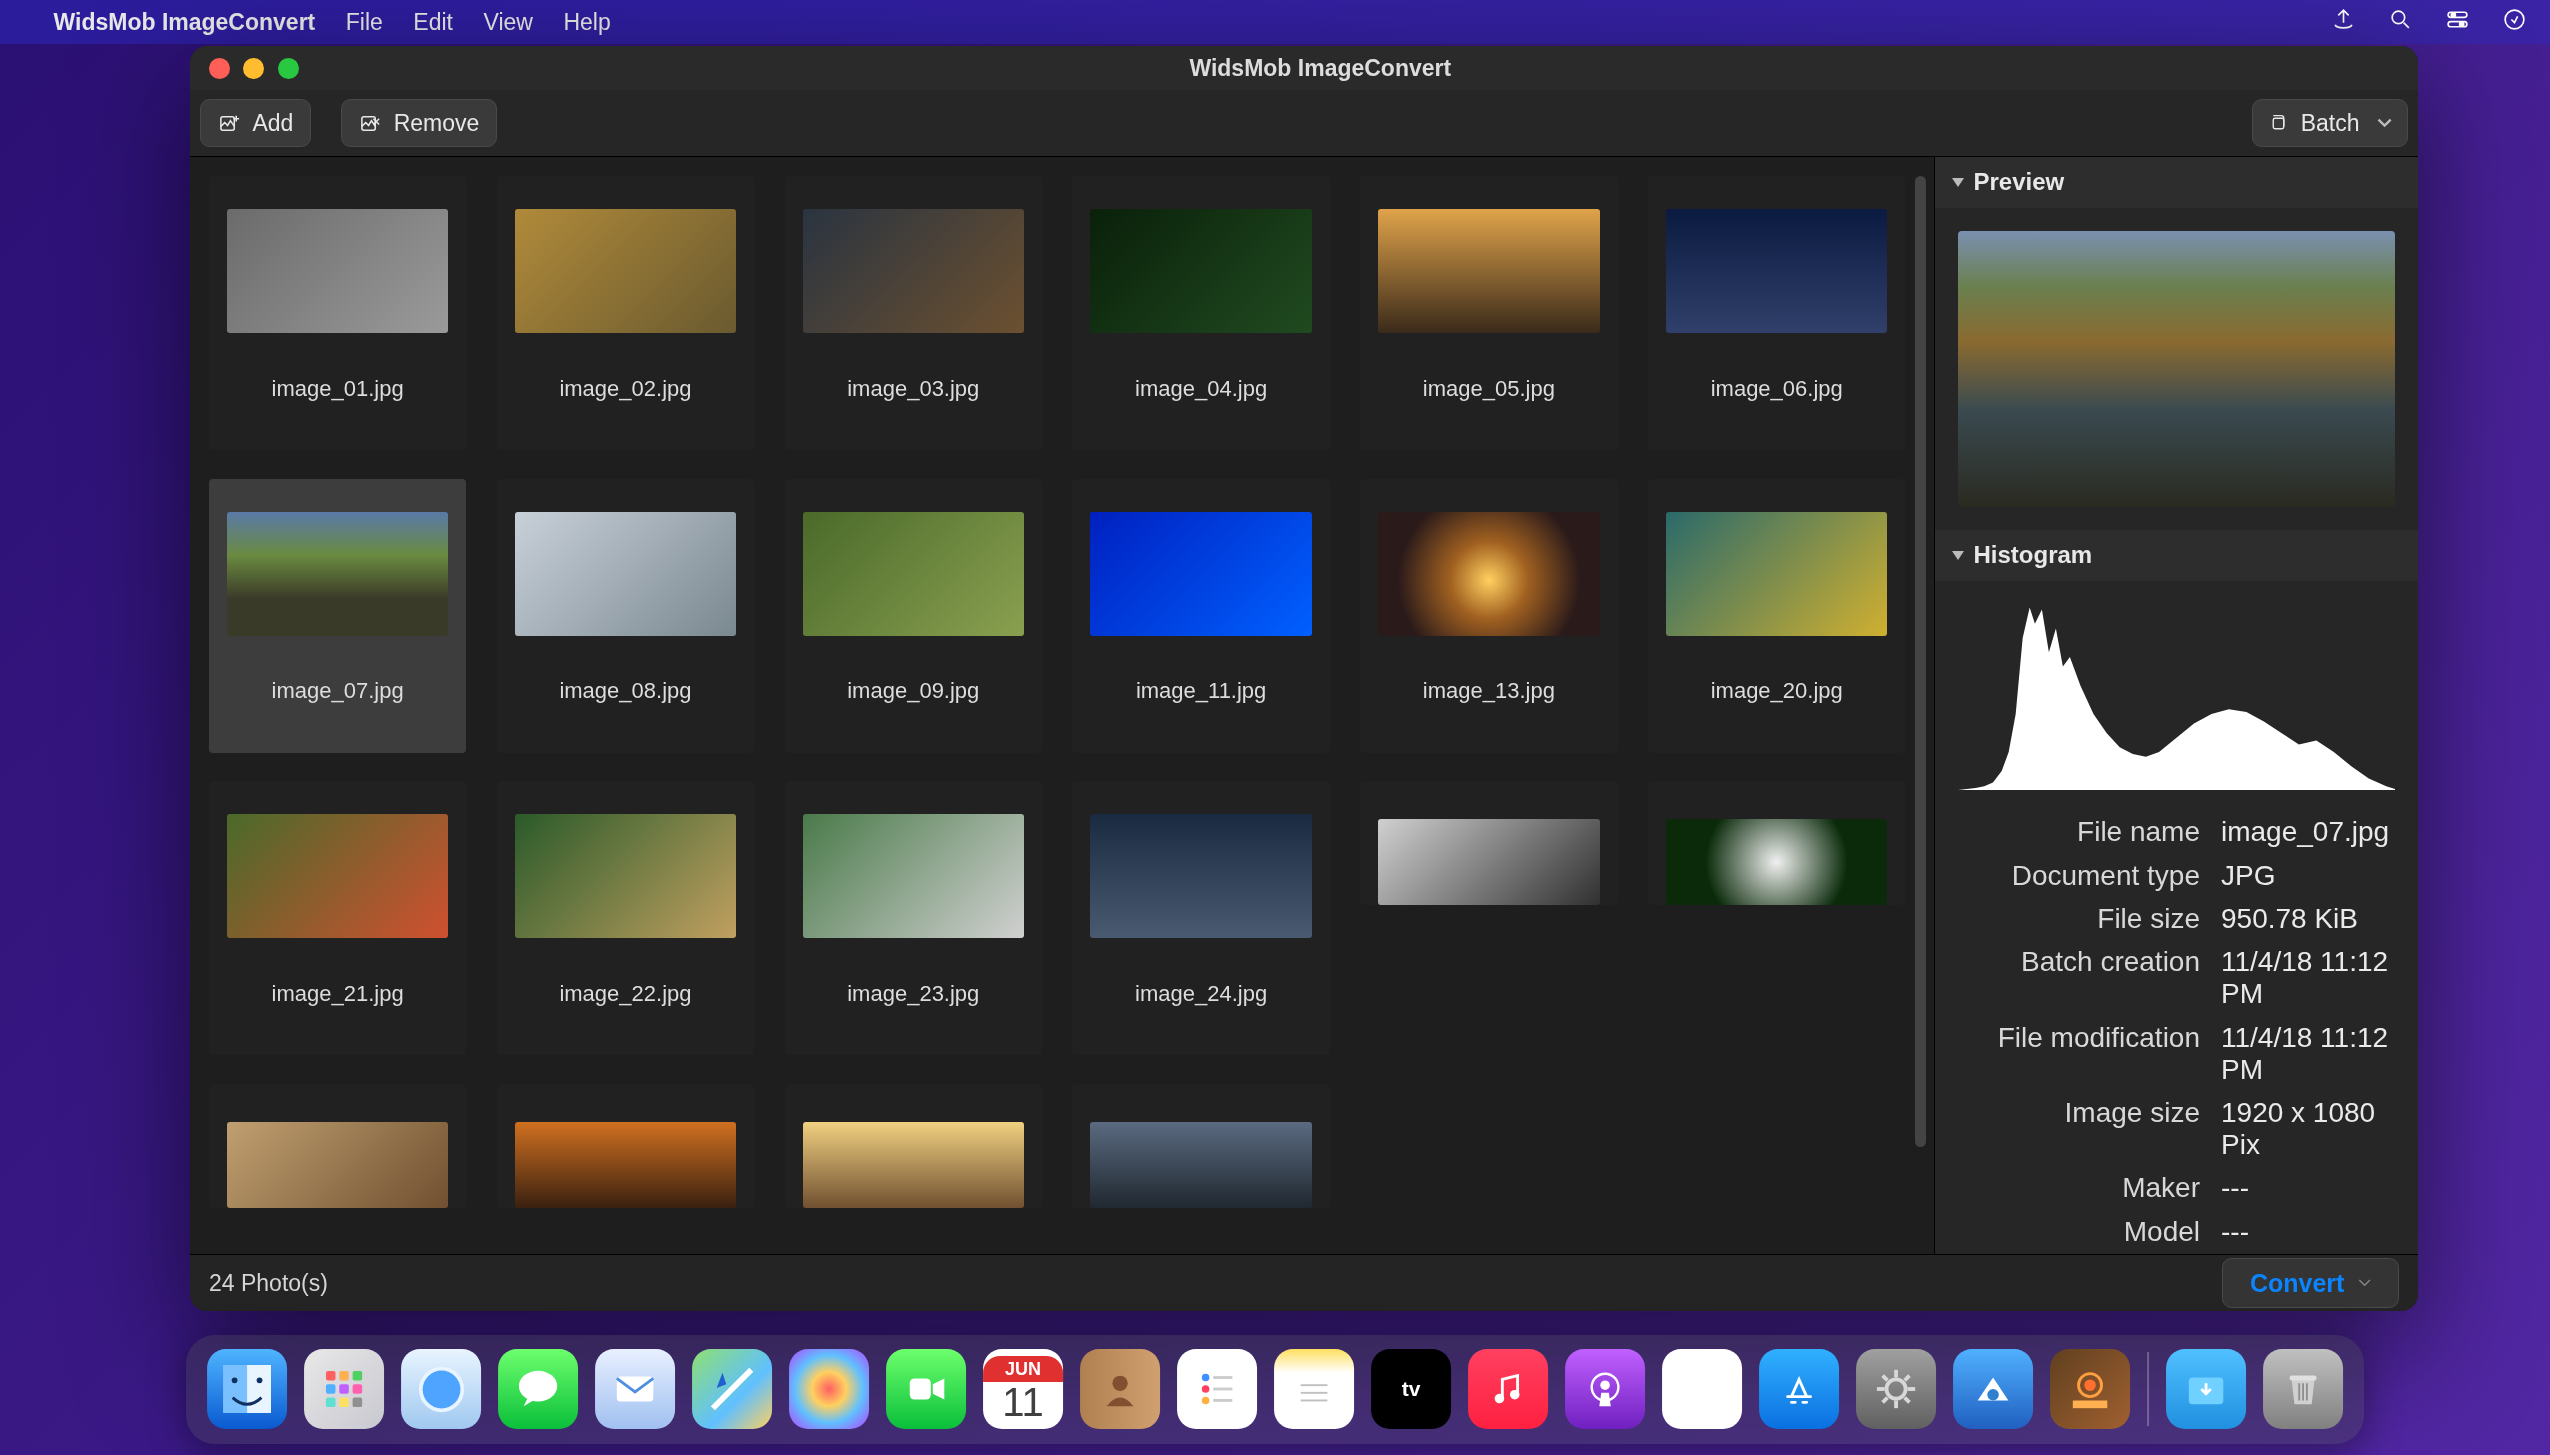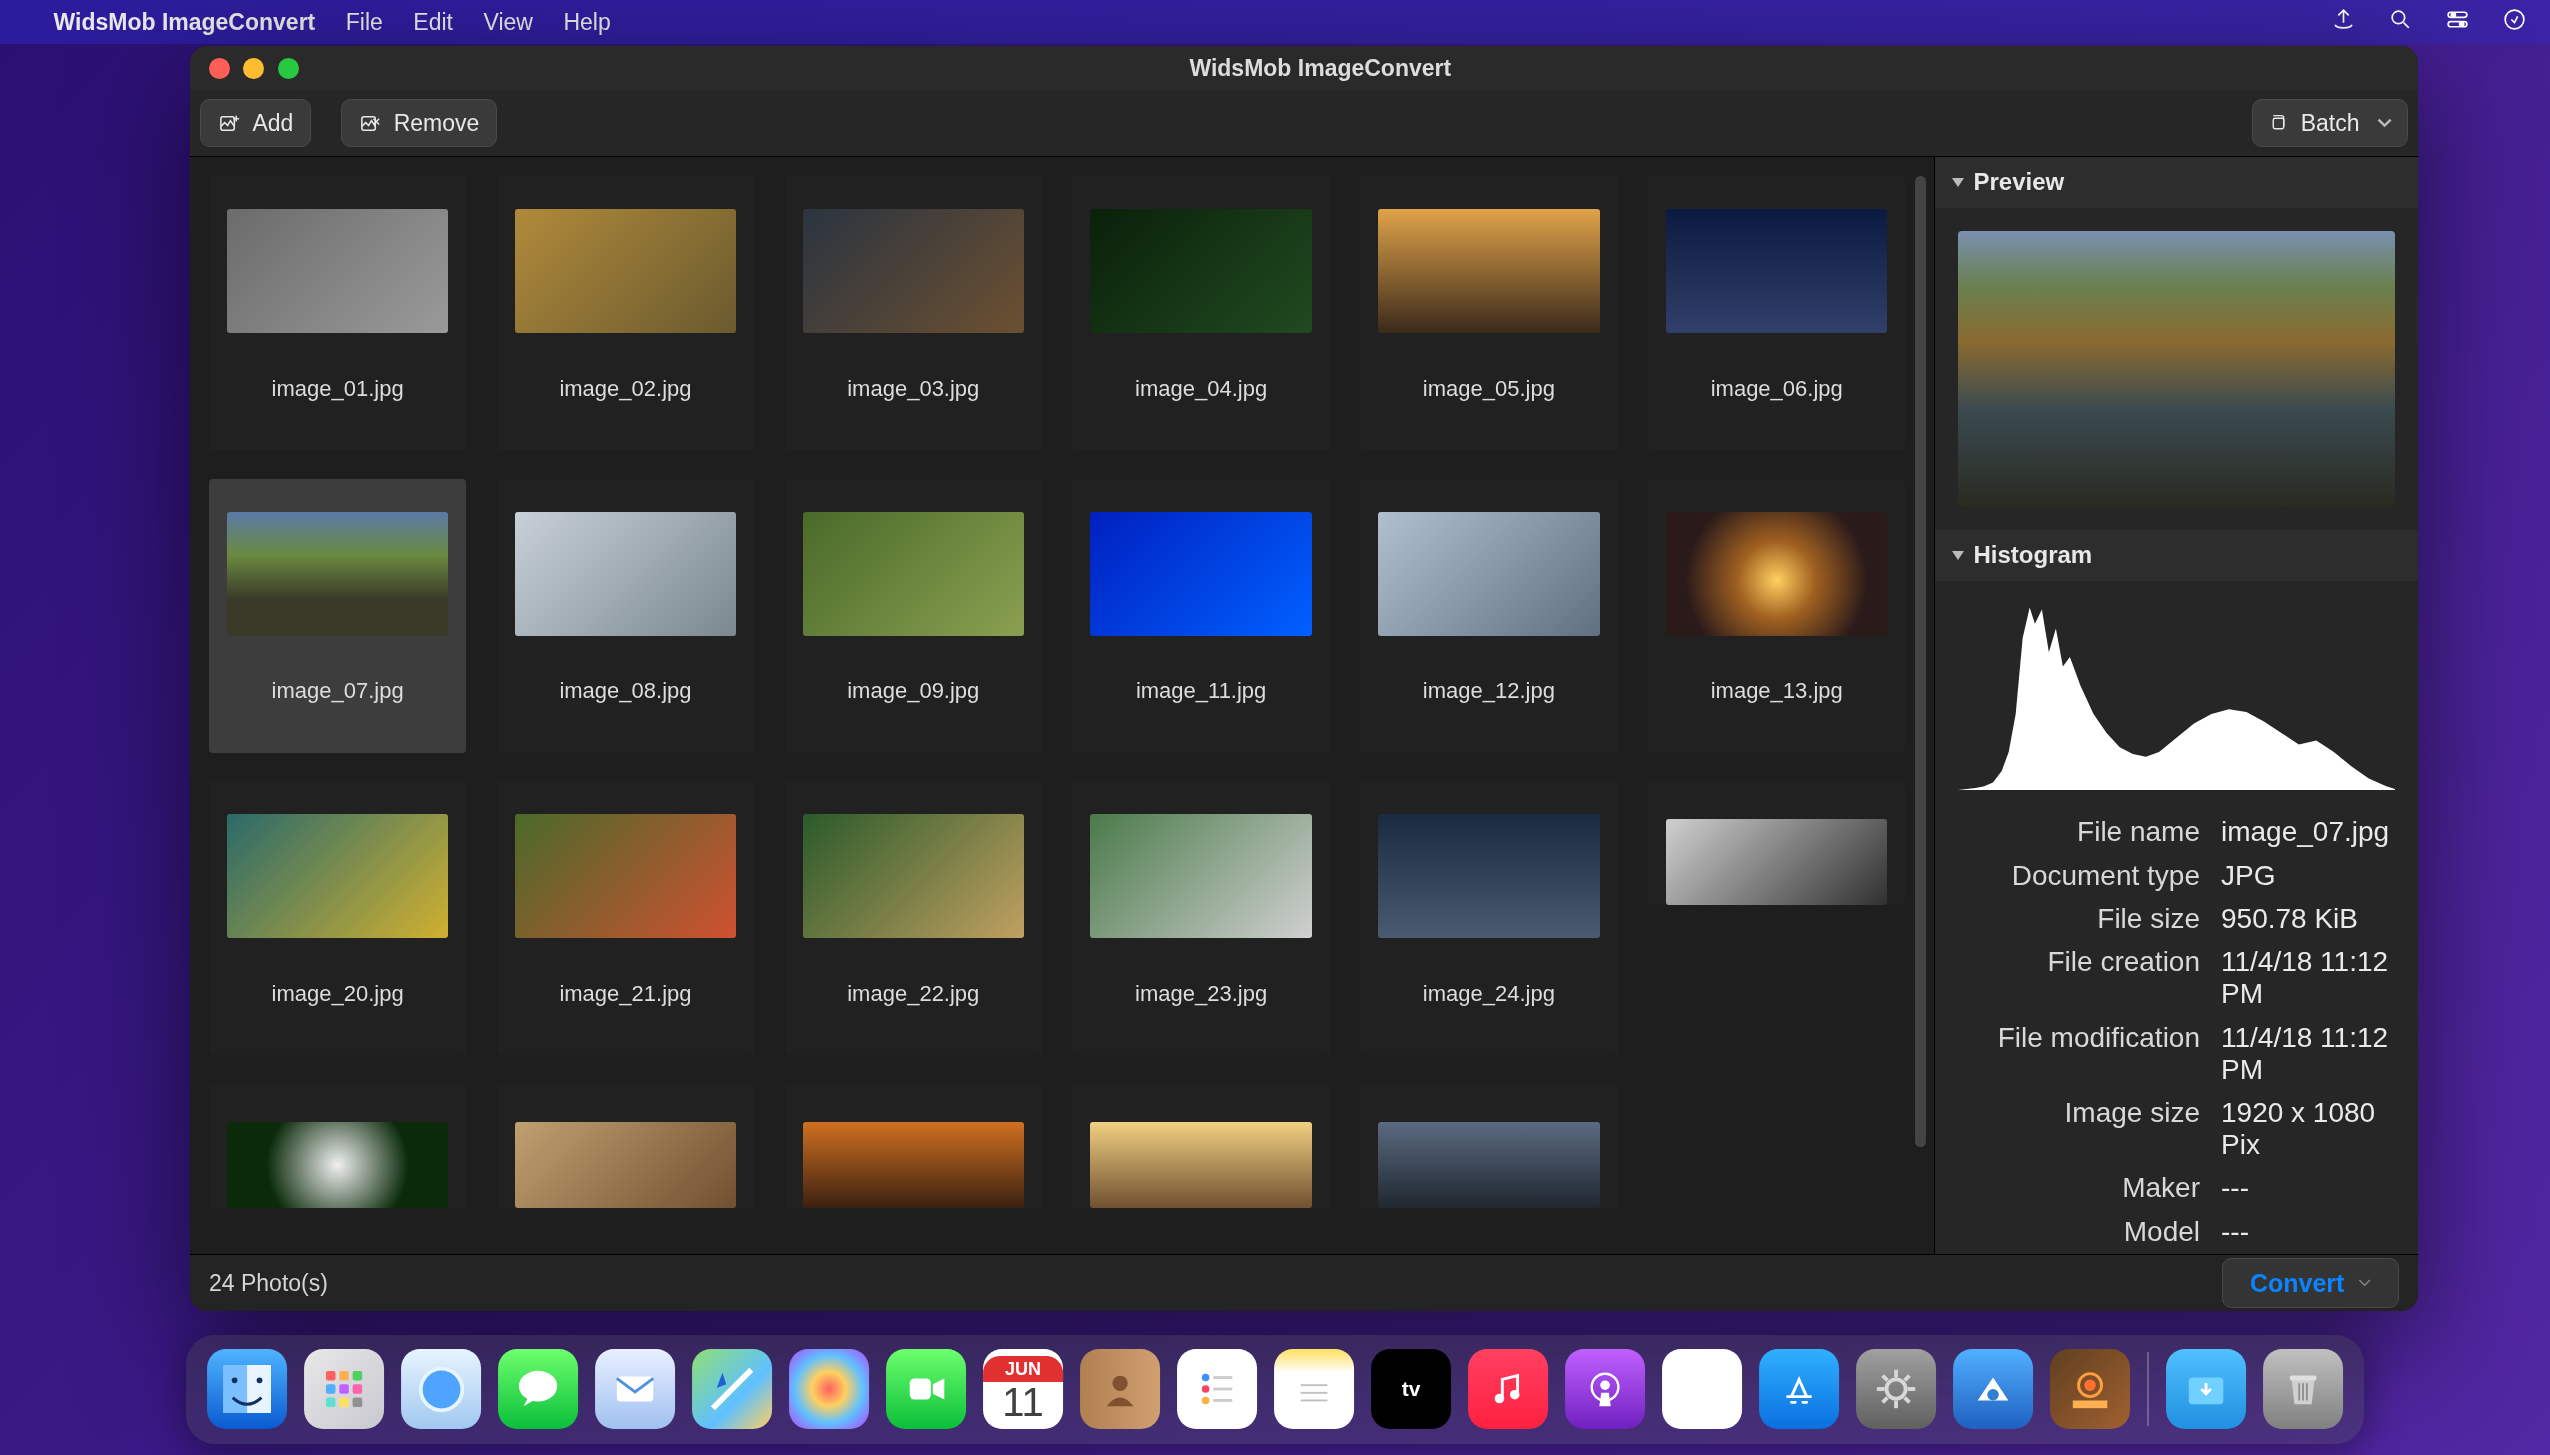--- a/index.html
+++ b/index.html
@@ -261,26 +261,20 @@
             <div class="lab">image_09.jpg</div>
           </div>
           <div class="thumb">
             <div class="img">
               <div class="img-inner g-wave"></div>
             </div>
             <div class="lab">image_11.jpg</div>
           </div>
           <div class="thumb">
             <div class="img">
-              <div class="img-inner g-tank"></div>
-            </div>
-            <div class="lab">image_12.jpg</div>
-          </div>
-          <div class="thumb">
-            <div class="img">
               <div class="img-inner g-sun"></div>
             </div>
             <div class="lab">image_13.jpg</div>
           </div>
           <div class="thumb">
             <div class="img">
               <div class="img-inner g-port"></div>
             </div>
             <div class="lab">image_20.jpg</div>
           </div>
@@ -368,21 +362,21 @@
           </div>
           <div class="prow">
             <div class="plab">Document type</div>
             <div class="pval">JPG</div>
           </div>
           <div class="prow">
             <div class="plab">File size</div>
             <div class="pval">950.78 KiB</div>
           </div>
           <div class="prow">
-            <div class="plab">File creation</div>
+            <div class="plab">Batch creation</div>
             <div class="pval">11/4/18 11:12 PM</div>
           </div>
           <div class="prow">
             <div class="plab">File modification</div>
             <div class="pval">11/4/18 11:12 PM</div>
           </div>
           <div class="prow">
             <div class="plab">Image size</div>
             <div class="pval">1920 x 1080 Pix</div>
           </div>

